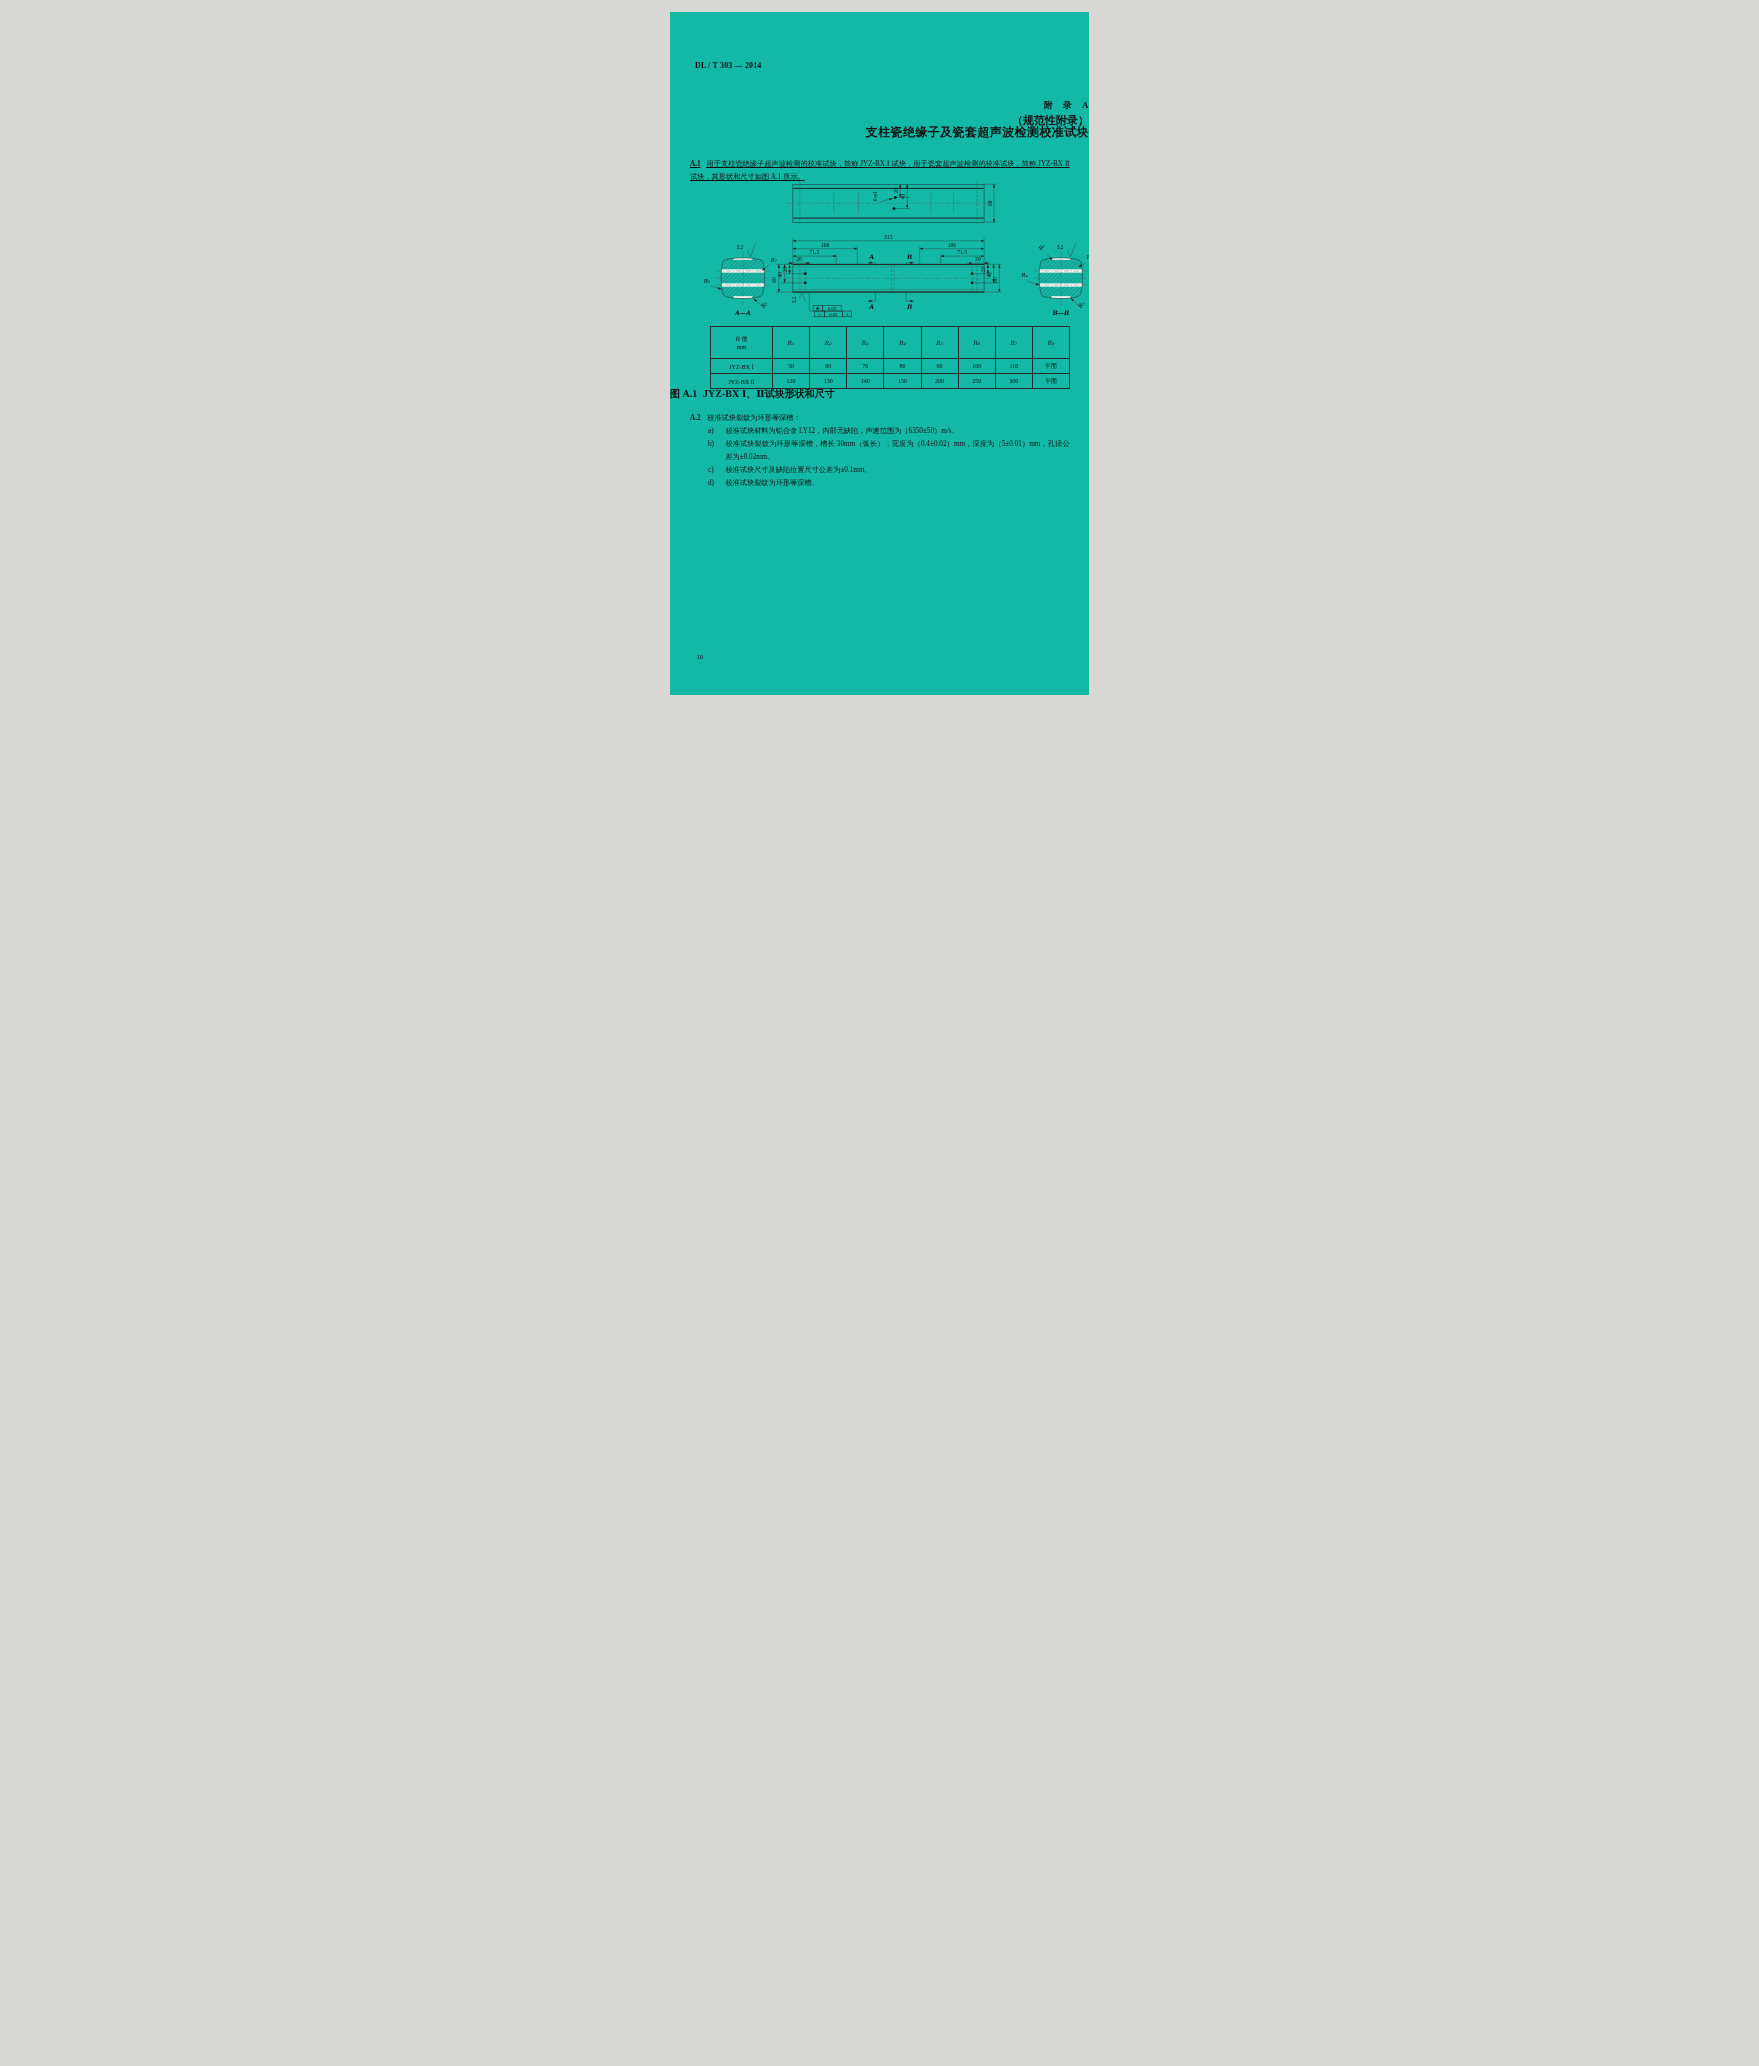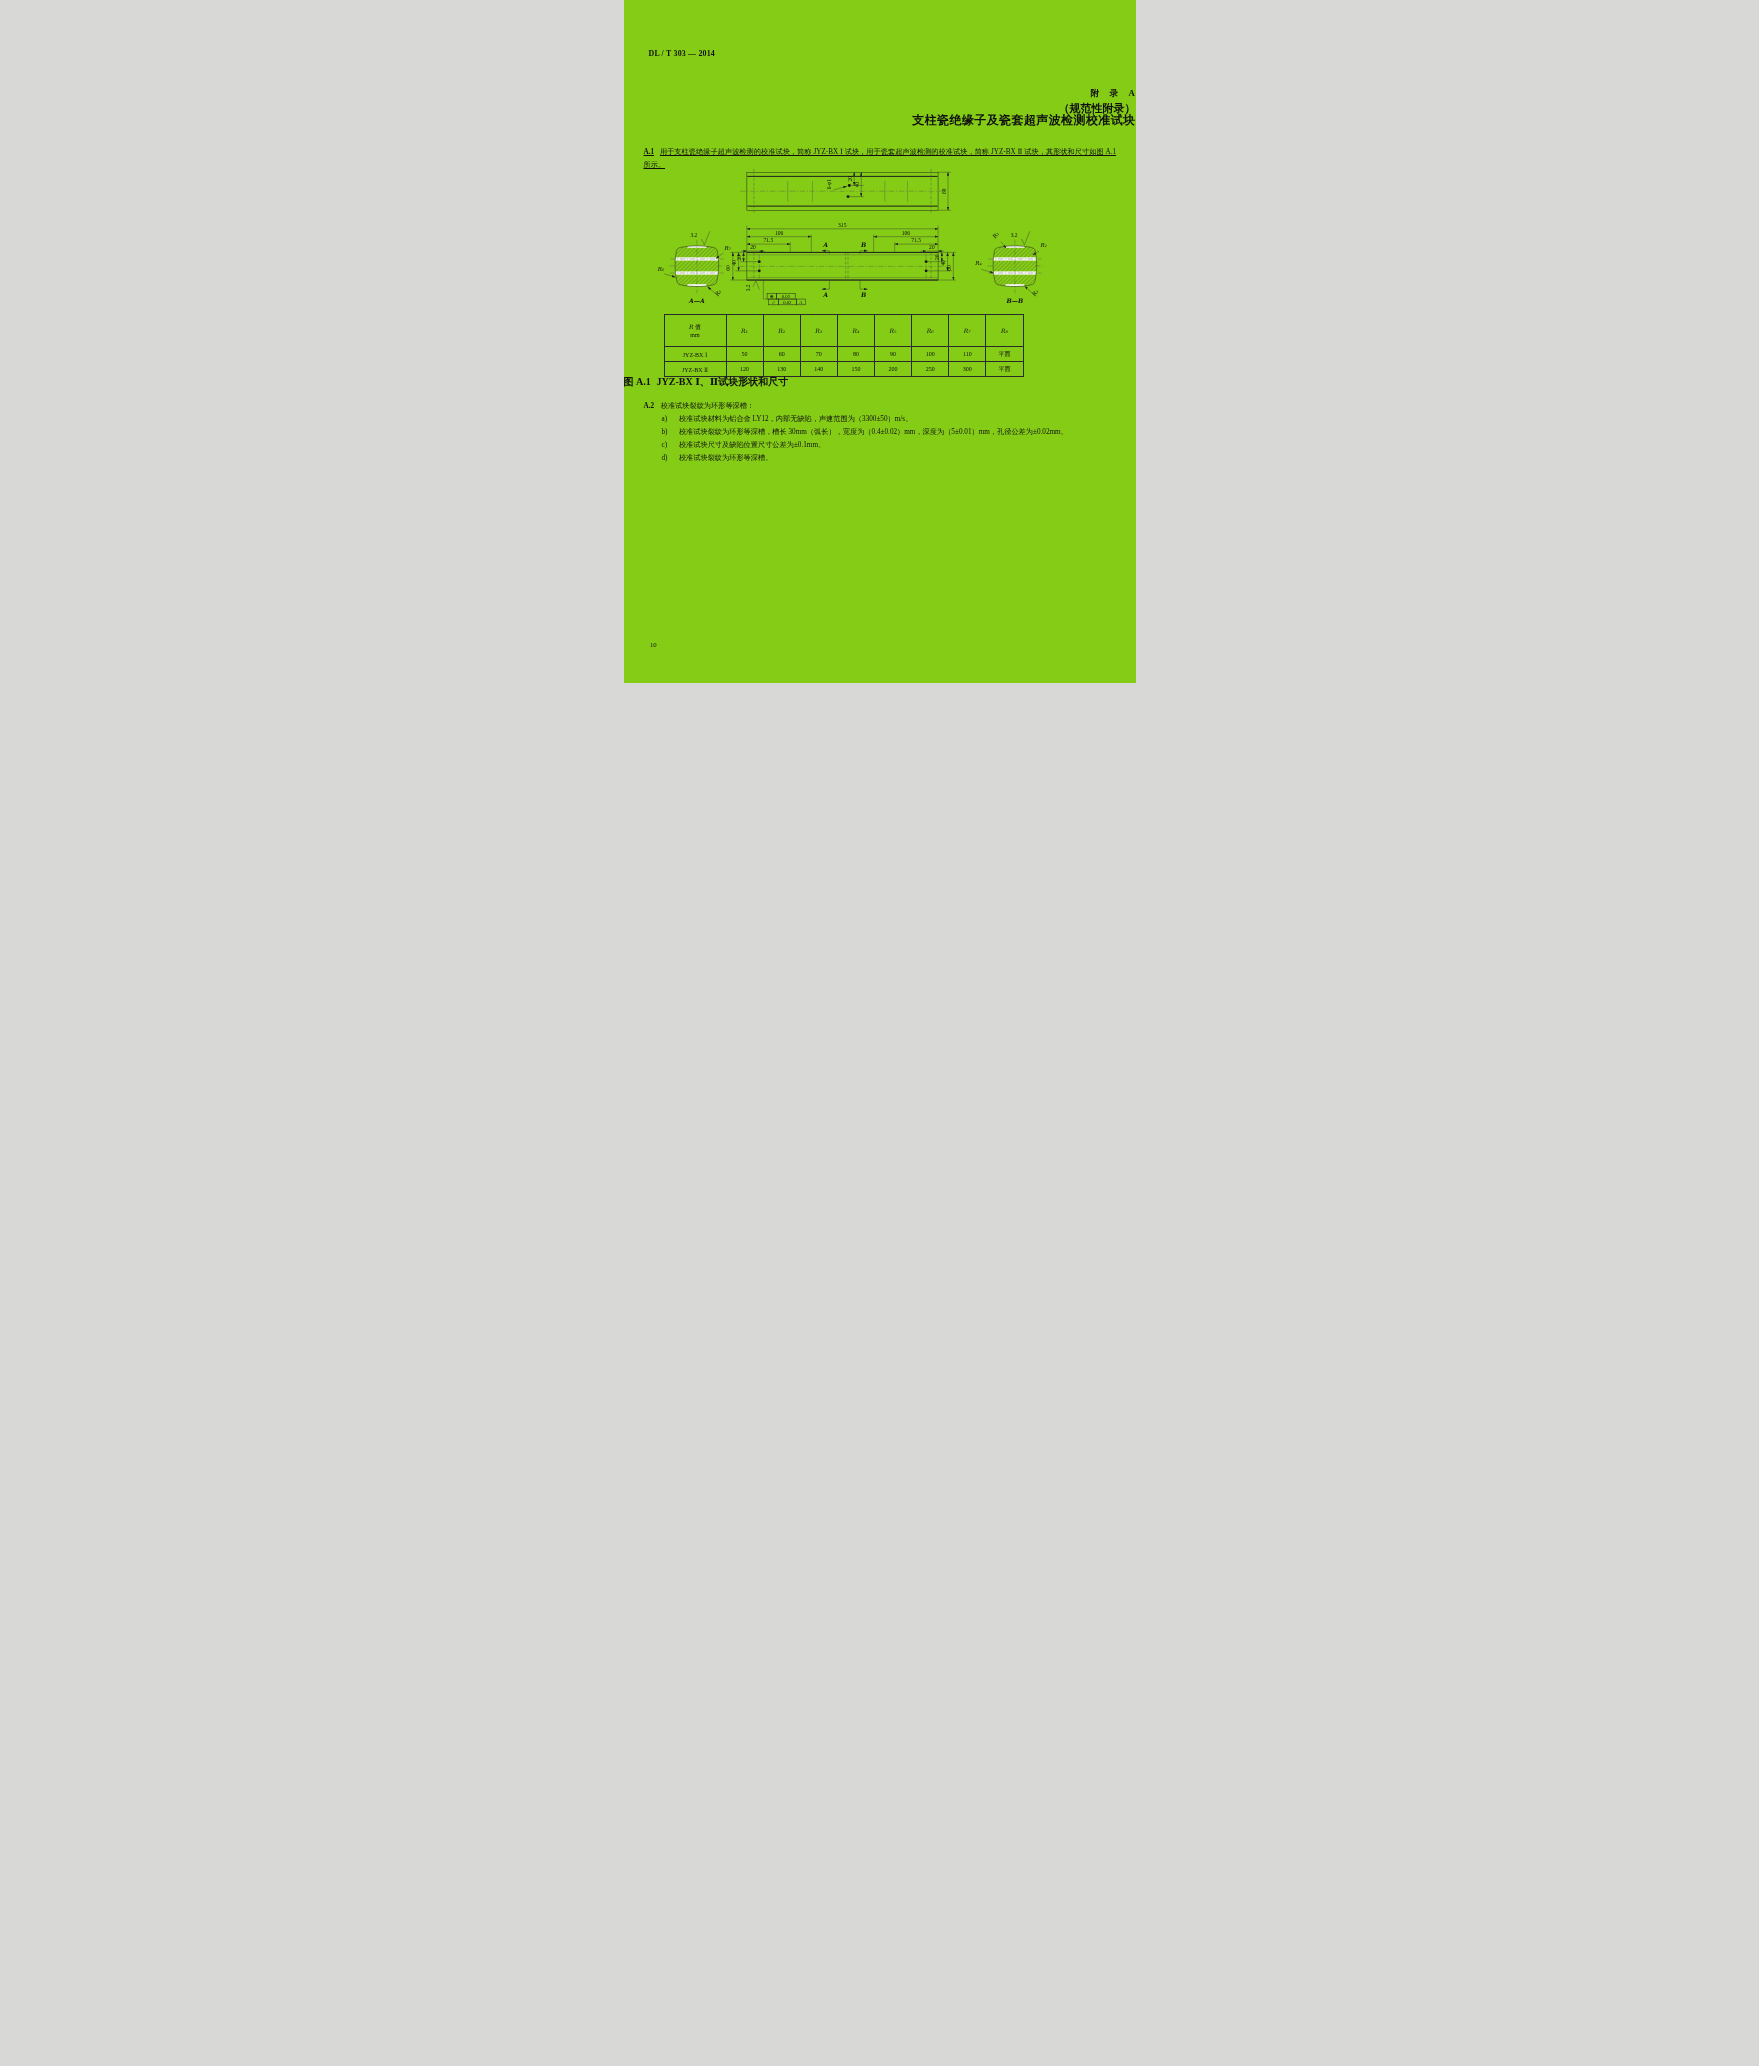--- a/index.html
+++ b/index.html
@@ -1,18 +1,18 @@
 <!DOCTYPE html>
 <html style="font-size:6.6px"><head>
 <meta charset="utf-8">
 <style>
   html,body { margin:0; padding:0; background:#d8d8d6; }
   .page {
-    position:relative; width:512px; height:683px; margin:0 auto;
-    background:#84cc16; color:#111;
+    position:relative; width:419px; height:683px; margin:12px auto;
+    background:#14b8a6; color:#111;
     font-family:"Liberation Serif","DejaVu Serif",serif;
     overflow:hidden;
   }
   .doc-header {
     position:absolute; left:25px; top:49px;
     font-size:7.9px; font-weight:bold; letter-spacing:0.2px;
   }
   .title-line { position:absolute; left:0; right:0; text-align:right; font-weight:bold; }
   .title-1 { top:88px; font-size:8.7px; letter-spacing:0.8px; }
   .title-2 { top:101px; font-size:11px; }
@@ -322,21 +322,21 @@
     </table>
 
   <div class="fig-caption">
     <span class="cap-prefix">图 A.1</span><span>JYZ-BX Ⅰ、Ⅱ试块形状和尺寸</span>
   </div>
 
   <div class="clause-a2">
     <div class="a2-head"><b>A.2</b><span>校准试块裂纹为环形等深槽：</span></div>
     <div class="a2-item">
       <span class="il">a)</span>
-      <span class="it">校准试块材料为铝合金 LY12，内部无缺陷，声速范围为（3300±50）m/s。</span>
+      <span class="it">校准试块材料为铝合金 LY12，内部无缺陷，声速范围为（6350±50）m/s。</span>
     </div>
     <div class="a2-item">
       <span class="il">b)</span>
       <span class="it">校准试块裂纹为环形等深槽，槽长 30mm（弧长），宽度为（0.4±0.02）mm，深度为（5±0.01）mm，孔径公差为±0.02mm。</span>
     </div>
     <div class="a2-item">
       <span class="il">c)</span>
       <span class="it">校准试块尺寸及缺陷位置尺寸公差为±0.1mm。</span>
     </div>
     <div class="a2-item">

